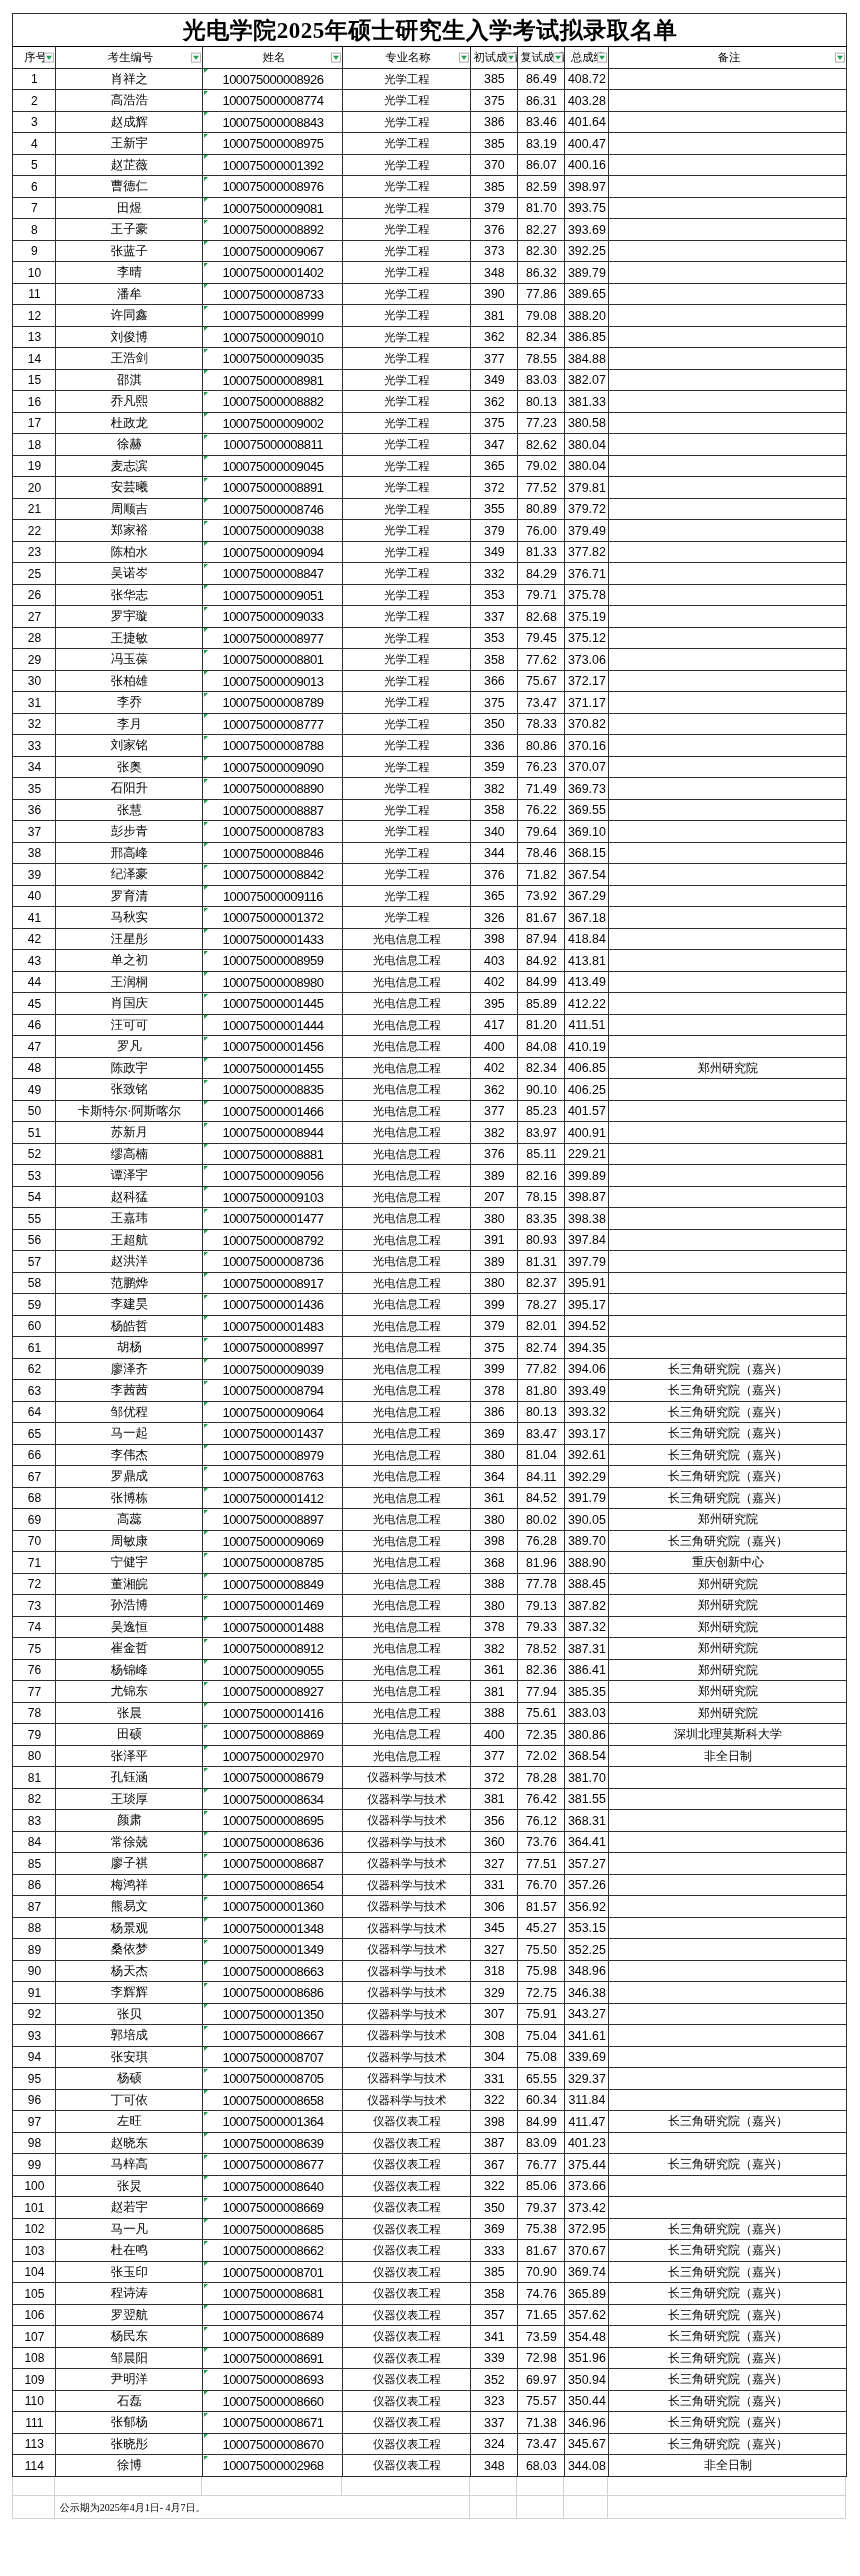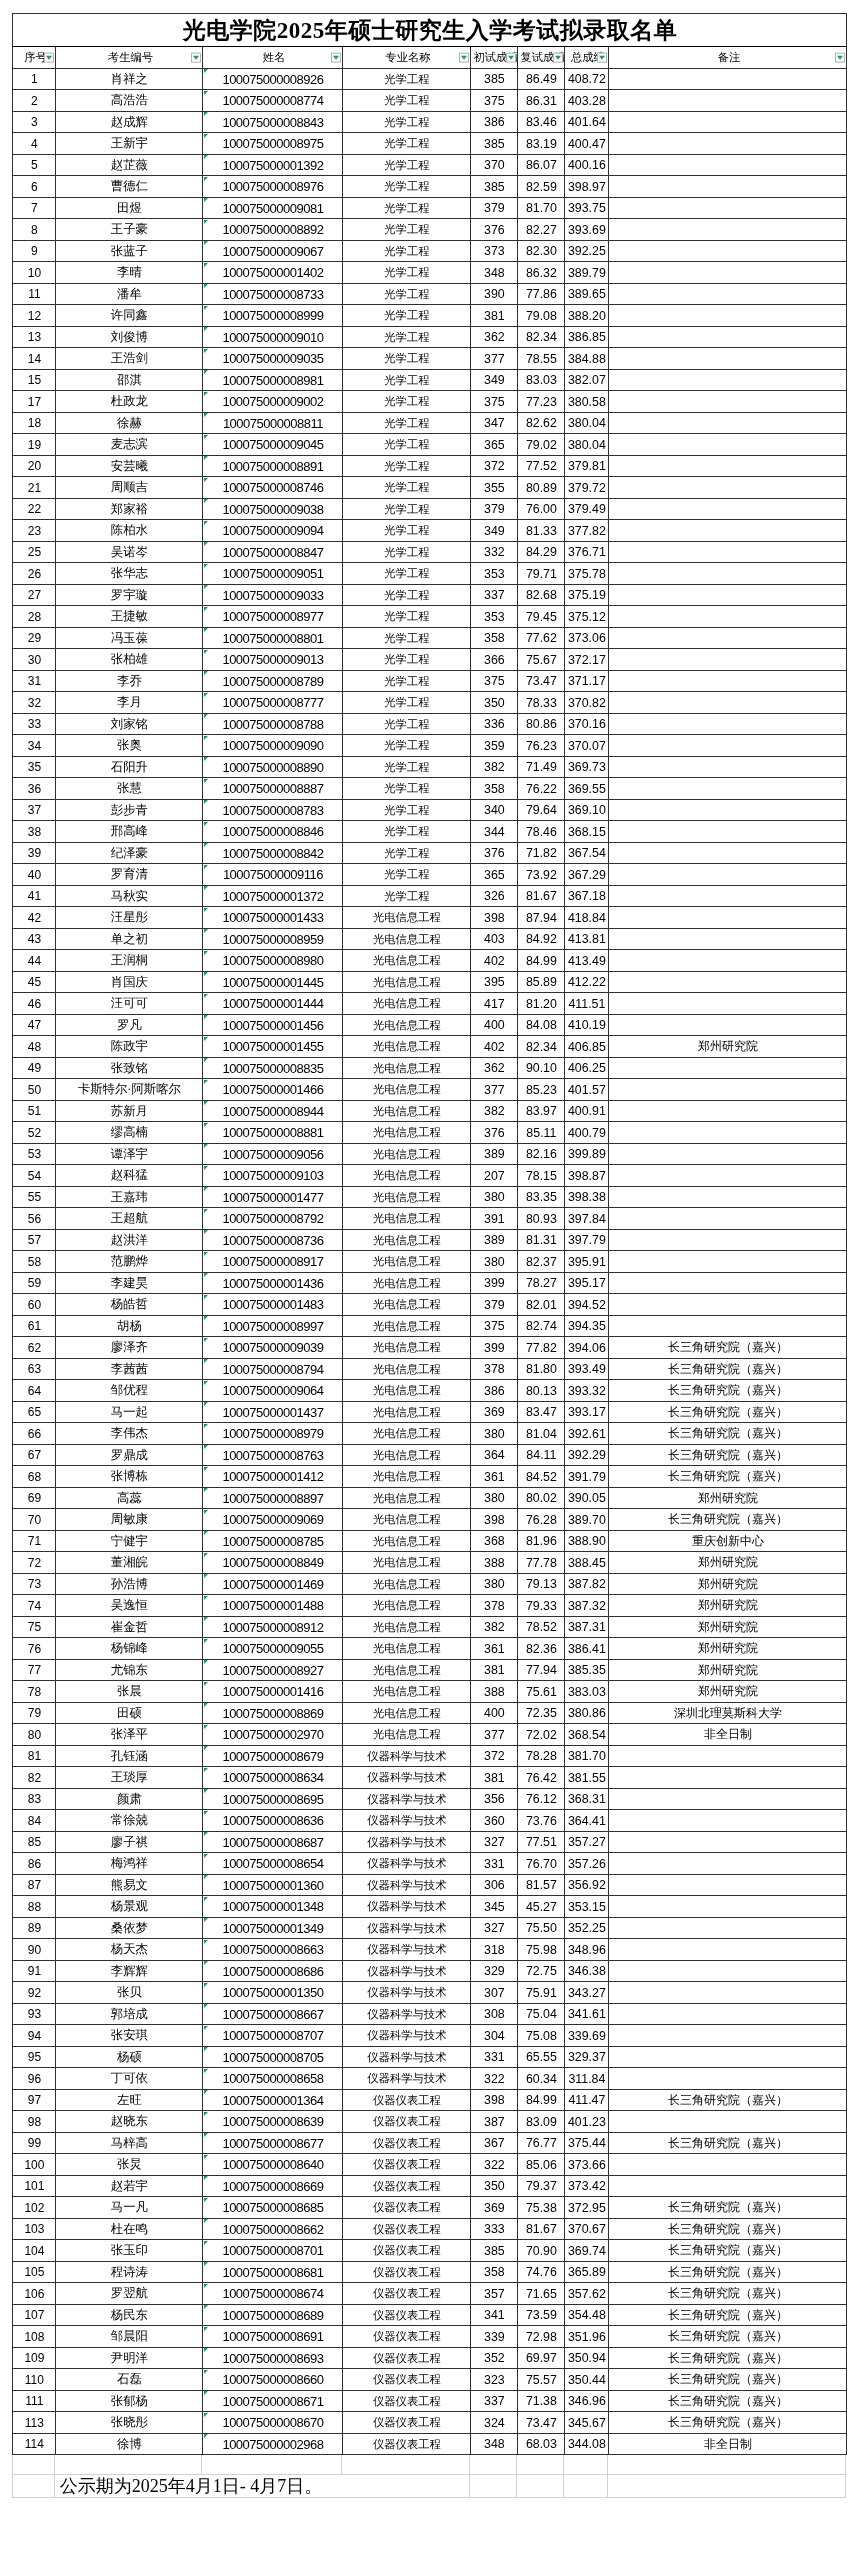--- a/index.html
+++ b/index.html
@@ -45,21 +45,21 @@
   .corner { position:absolute; left:0.5px; top:0.5px; width:0; height:0;
             border-top:4.8px solid var(--green); border-right:4.8px solid transparent; }
 
   .postgrid { width:834px; margin-left:12.4px; }
   .prow { display:grid; grid-template-columns:43px 147px 140px 128px 47px 47px 44px 238px; }
   .prow > div { border-right:0.5px solid var(--grid-light); border-bottom:0.5px solid var(--grid-light); }
   .prow > div:first-child { border-left:0.5px solid var(--grid-light); }
   .r1 > div { height:19.3px; }
   .r2 > div { height:23px; }
   .note-cell { grid-column:2 / 5; text-align:left; line-height:23px;
-               font-size:18px; padding-left:4.3px; white-space:nowrap;
+               font-size:10px; padding-left:4.3px; white-space:nowrap;
                font-family:"Liberation Serif", serif; }
 </style>
 </head>
 <body>
 
 <div class="sheet">
   <table class="roster">
     <colgroup>
       <col class="w0">
         <col class="w1">
@@ -246,20 +246,30 @@
           <td class="c-serial num">15</td>
           <td class="c-name cjk">邵淇</td>
           <td class="c-number num"><span class="corner"></span>100075000008981</td>
           <td class="c-major cjk">光学工程</td>
           <td class="c-score num">349</td>
           <td class="c-score num">83.03</td>
           <td class="c-score num">382.07</td>
           <td class="c-remark cjk"></td>
         </tr>
         <tr>
+          <td class="c-serial num">16</td>
+          <td class="c-name cjk">乔凡熙</td>
+          <td class="c-number num"><span class="corner"></span>100075000008882</td>
+          <td class="c-major cjk">光学工程</td>
+          <td class="c-score num">362</td>
+          <td class="c-score num">80.13</td>
+          <td class="c-score num">381.33</td>
+          <td class="c-remark cjk"></td>
+        </tr>
+        <tr>
           <td class="c-serial num">17</td>
           <td class="c-name cjk">杜政龙</td>
           <td class="c-number num"><span class="corner"></span>100075000009002</td>
           <td class="c-major cjk">光学工程</td>
           <td class="c-score num">375</td>
           <td class="c-score num">77.23</td>
           <td class="c-score num">380.58</td>
           <td class="c-remark cjk"></td>
         </tr>
         <tr>
@@ -592,21 +602,21 @@
           <td class="c-score num">400.91</td>
           <td class="c-remark cjk"></td>
         </tr>
         <tr>
           <td class="c-serial num">52</td>
           <td class="c-name cjk">缪高楠</td>
           <td class="c-number num"><span class="corner"></span>100075000008881</td>
           <td class="c-major cjk">光电信息工程</td>
           <td class="c-score num">376</td>
           <td class="c-score num">85.11</td>
-          <td class="c-score num">400.79</td>
+          <td class="c-score num">229.21</td>
           <td class="c-remark cjk"></td>
         </tr>
         <tr>
           <td class="c-serial num">53</td>
           <td class="c-name cjk">谭泽宇</td>
           <td class="c-number num"><span class="corner"></span>100075000009056</td>
           <td class="c-major cjk">光电信息工程</td>
           <td class="c-score num">389</td>
           <td class="c-score num">82.16</td>
           <td class="c-score num">399.89</td>

